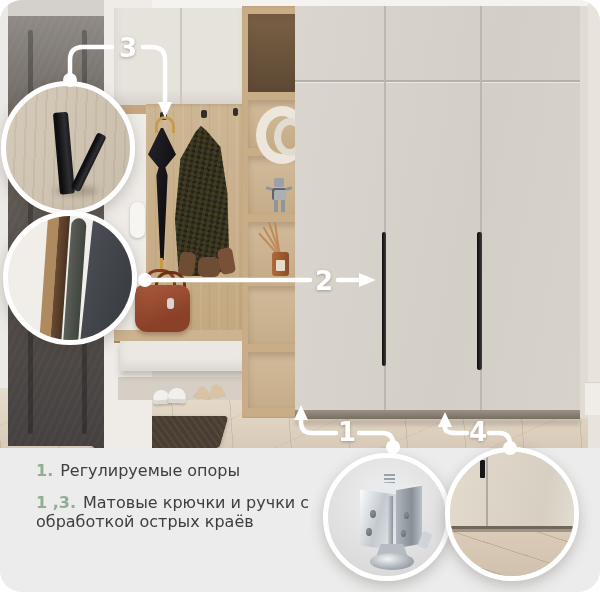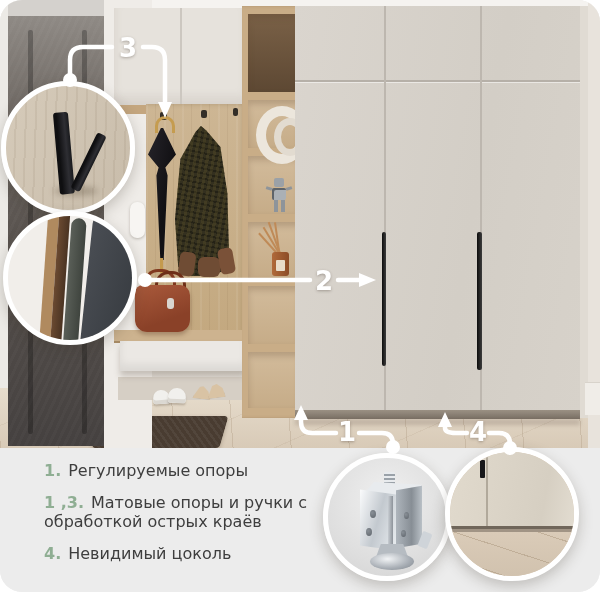--- a/index.html
+++ b/index.html
@@ -168,21 +168,21 @@
 
   
   .lines{left:0;top:0;width:600px;height:592px;z-index:30;pointer-events:none;}
   .co-num{z-index:31;color:#fff;font-weight:bold;font-size:26px;line-height:1;
           transform:translate(-50%,-50%);text-shadow:0 1px 3px rgba(60,50,40,.35);pointer-events:none;}
   .cn1{left:347px;top:432px;} .cn2{left:324px;top:281px;} .cn3{left:128px;top:48px;} .cn4{left:478px;top:432px;}
 
   
   .legend{left:0;top:448px;width:600px;height:144px;background:#ececec;box-sizing:border-box;
           padding:13px 0 0 36px;z-index:10;}
-  .legend p{margin:0 0 13px 8px;width:322px;font-size:16px;line-height:19px;color:#3e3e3e;}
+  .legend p{margin:0 0 13px 0;width:322px;font-size:16px;line-height:19px;color:#3e3e3e;}
   .legend-num{color:#8fae93;font-weight:bold;margin-right:7px;}
 </style>
 </head>
 <body>
 
 <div class="card">
   <div class="photo ab">
     <div class="ab ceiling"></div>
     <div class="ab left-wall"></div>
     <div class="ab above-door"></div>
@@ -259,24 +259,21 @@
     <div class="ab w-side"></div>
     <div class="ab right-wall"></div>
     <div class="ab baseboard"></div>
   </div>
 
   <div class="legend ab">
     <p>
       <span class="legend-num">1.</span><span>Регулируемые опоры</span>
     </p>
     <p>
-      <span class="legend-num">1 ,3.</span><span>Матовые опоры и ручки с обработкой острых краёв</span>
-    </p>
-    <p>
-      <span class="legend-num">4.</span><span>Невидимый цоколь</span>
+      <span class="legend-num">1 ,3.</span><span>Матовые крючки и ручки с обработкой острых краёв</span>
     </p>
   </div>
 
   <div class="ab inset inset-hook">
     <div class="ab hook-sh"></div>
     <div class="ab vbar vb1"></div>
     <div class="ab vbar vb2"></div>
   </div>
   <div class="ab inset inset-handle">
     <div class="ab ih st-wood"></div>

